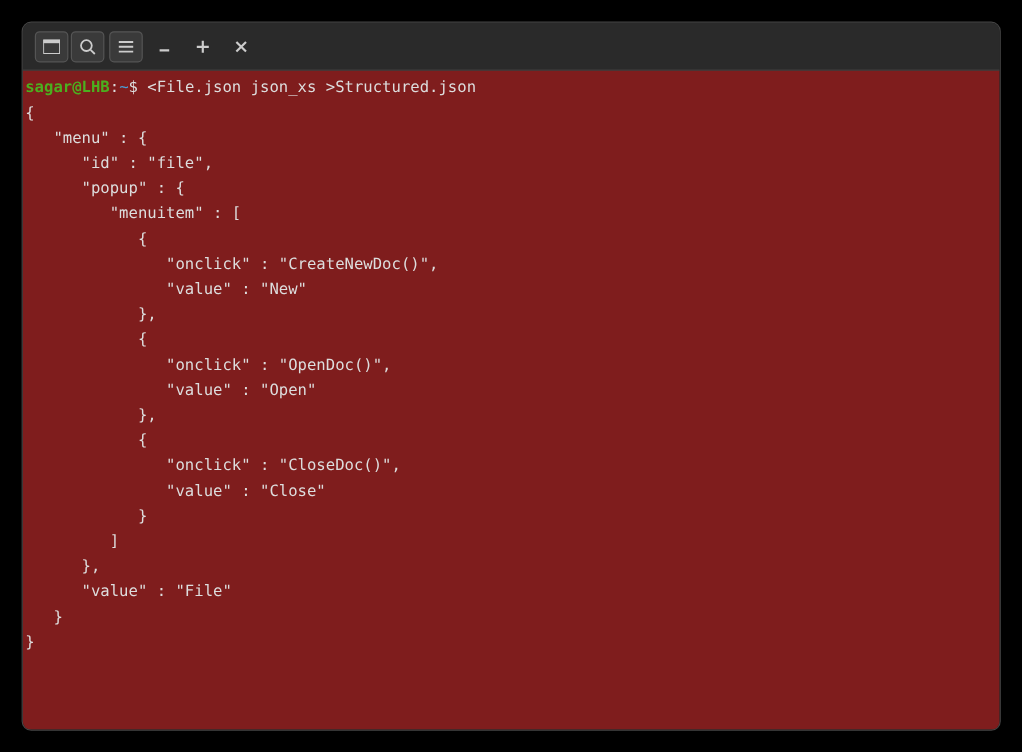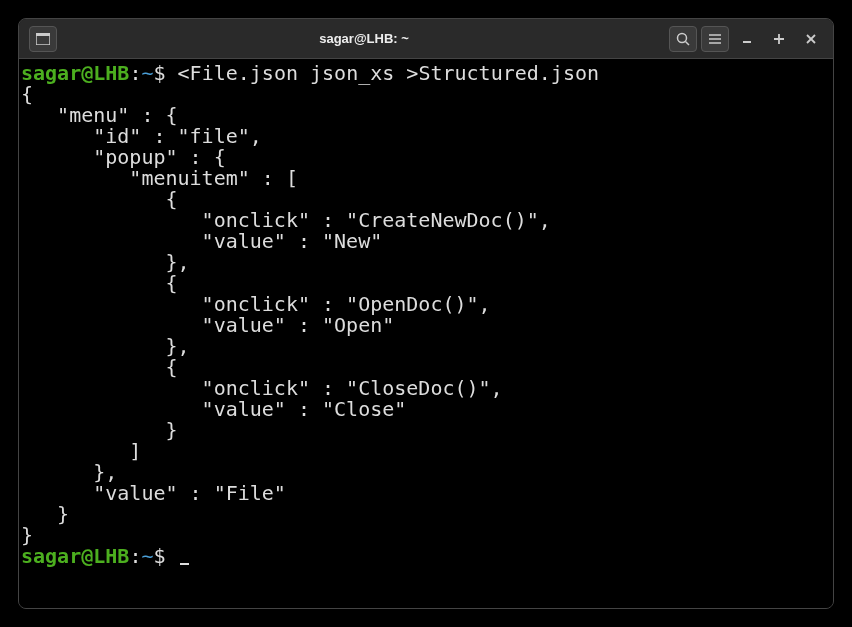--- a/index.html
+++ b/index.html
@@ -66,23 +66,23 @@
       cursor: pointer;
       color: #ccc;
       border-radius: 4px;
     }
     .icon-btn.boxed {
       background: #3a3a3a;
       border: 1px solid #555;
     }
     .terminal-body {
       flex: 1;
-      background: #000000;
+      background: #7f1d1d;
       padding: 4px 2px;
-      font-size: 20px;
+      font-size: 13px;
       line-height: 21px;
       color: #ddd;
       overflow: hidden;
       font-family: 'DejaVu Sans Mono', 'Liberation Mono', monospace;
     }
     .line { white-space: pre; }
     .prompt-user { color: #4caf1f; font-weight: bold; }
     .prompt-colon { color: #ddd; }
     .prompt-path { color: #4a9fd8; }
     .prompt-dollar { color: #ddd; }
@@ -103,21 +103,20 @@
 <div class="terminal-window">
   <div class="titlebar">
     <div class="titlebar-left">
       <div class="titlebar-btn">
         <svg width="14" height="12" viewBox="0 0 14 12">
             <rect x="0" y="0" width="14" height="12" rx="1" fill="none" stroke="#ccc" stroke-width="1.5"></rect>
             <rect x="0" y="0" width="14" height="3" fill="#ccc"></rect>
           </svg>
       </div>
     </div>
-    <div class="titlebar-title">sagar@LHB: ~</div>
     <div class="titlebar-right">
       <div class="icon-btn boxed">
         <svg width="14" height="14" viewBox="0 0 14 14">
             <circle cx="6" cy="6" r="4.5" fill="none" stroke="#ccc" stroke-width="1.5"></circle>
             <line x1="9.5" y1="9.5" x2="13" y2="13" stroke="#ccc" stroke-width="1.5"></line>
           </svg>
       </div>
       <div class="icon-btn boxed">
         <svg width="14" height="12" viewBox="0 0 14 12">
             <line x1="1" y1="2" x2="13" y2="2" stroke="#ccc" stroke-width="1.6"></line>
@@ -162,15 +161,14 @@
     <div class="line">            },</div>
     <div class="line">            {</div>
     <div class="line">               "onclick" : "CloseDoc()",</div>
     <div class="line">               "value" : "Close"</div>
     <div class="line">            }</div>
     <div class="line">         ]</div>
     <div class="line">      },</div>
     <div class="line">      "value" : "File"</div>
     <div class="line">   }</div>
     <div class="line">}</div>
-    <div class="line"><span class="prompt-user">sagar@LHB</span><span class="prompt-colon">:</span><span class="prompt-path">~</span><span class="prompt-dollar">$ </span><span class="cursor"></span></div>
   </div>
 </div>
 
 </body></html>

